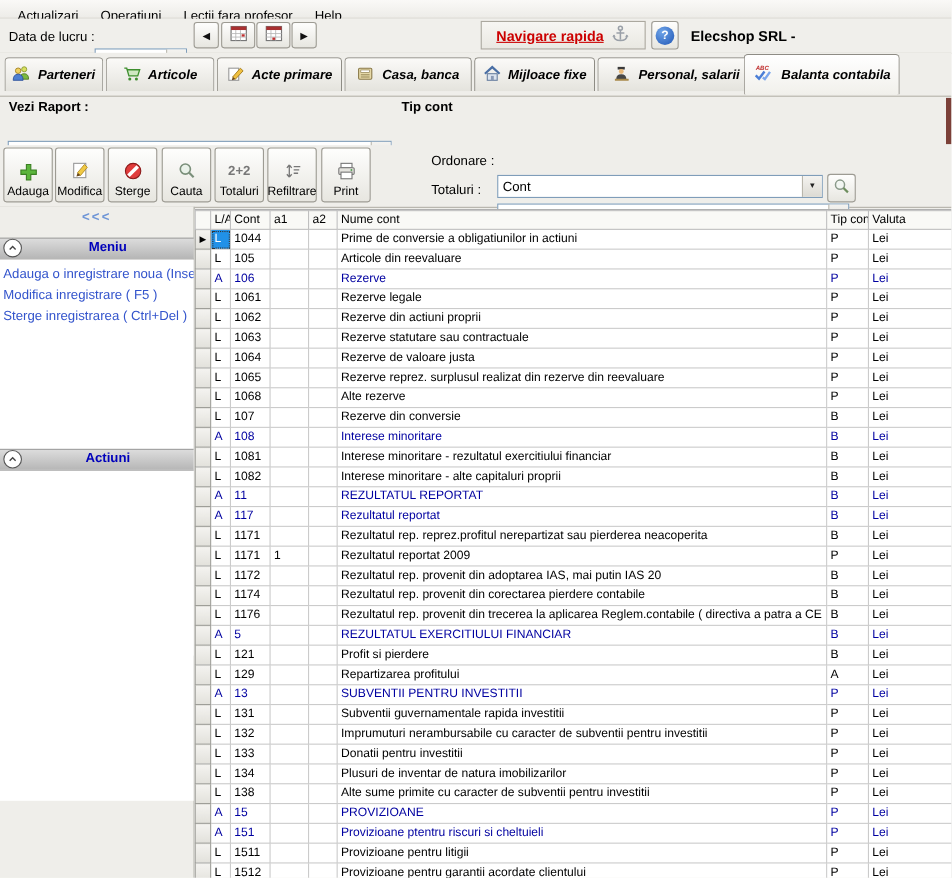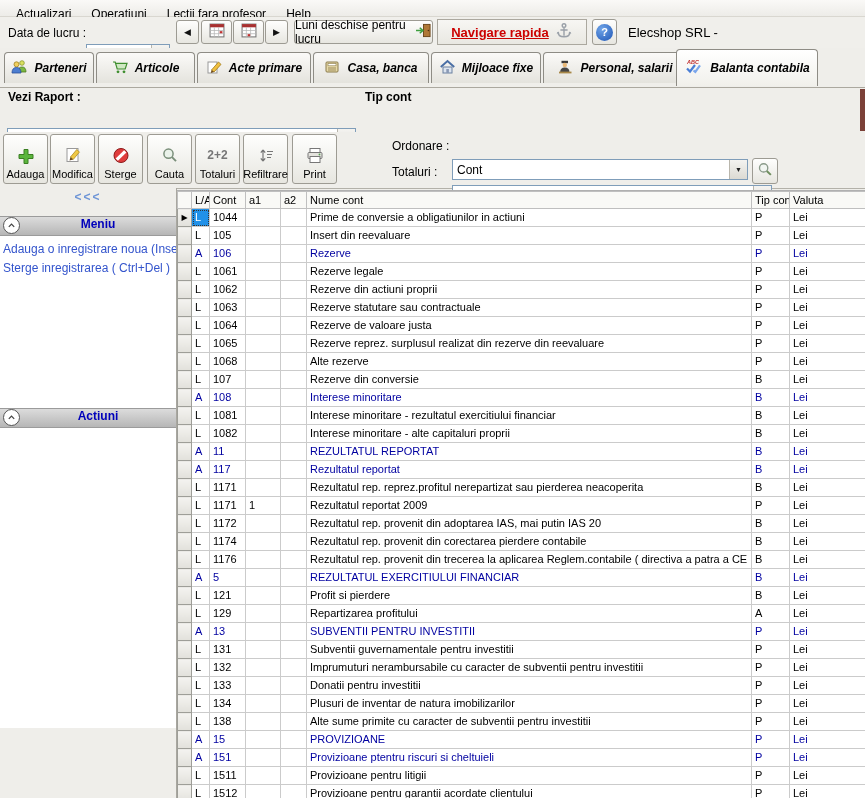--- a/index.html
+++ b/index.html
@@ -22,21 +22,21 @@
   .combo .arrowbtn{width:17px;background:linear-gradient(#F4F3F0,#DCDAD3);border-left:1px solid #B9B6AC;
            display:flex;align-items:center;justify-content:center;font-size:7px;color:#222;cursor:pointer;}
   .btn3d{position:absolute;background:linear-gradient(#FEFEFD,#E7E6E0);border:1px solid #9D9B93;border-radius:3px;
          display:flex;align-items:center;justify-content:center;box-sizing:border-box;cursor:pointer;gap:5px;}
   .btn3d .arrowglyph{font-size:9px;color:#111;}
   .navbox{position:absolute;border:1px solid #ABA89F;background:linear-gradient(#F7F6F3,#E9E8E2);
           display:flex;align-items:center;justify-content:center;gap:6px;box-sizing:border-box;}
   .navred{color:#CC0000;font-weight:bold;text-decoration:underline;font-size:13px;}
   .helpcirc{width:17px;height:17px;border-radius:50%;background:radial-gradient(circle at 35% 30%,#6FA4E8,#1E55B5);
             color:#fff;font-weight:bold;font-size:11px;display:flex;align-items:center;justify-content:center;}
-  .company{position:absolute;left:628px;top:8px;font-weight:normal;font-size:13px;}
+  .company{position:absolute;left:628px;top:8px;font-weight:bold;font-size:13px;}
 
   
   .tabbar{left:0;top:48px;width:865px;height:39px;background:#EFEEEA;border-bottom:1px solid #ABA89F;}
   .tab{position:absolute;top:4px;height:31px;background:linear-gradient(#FBFAF8,#E4E3DD);
        border:1px solid #8E8C85;border-bottom:none;border-radius:4px 4px 0 0;
        display:flex;align-items:center;justify-content:center;gap:6px;font-weight:bold;cursor:pointer;box-sizing:border-box;font-style:italic;}
   .tab.active{top:1px;height:37px;background:linear-gradient(#FFFFFF,#F1F0EB);z-index:2;}
 
   
   .filterrow{left:0;top:88px;width:865px;height:44px;background:#EFEEEA;}
@@ -111,30 +111,20 @@
           <rect x="1" y="1" width="13" height="12" fill="#fff" stroke="#777"></rect>
           <rect x="1" y="1" width="13" height="3" fill="#A83030"></rect>
           <path d="M1 7 h13 M1 10 h13 M5 4 v9 M9 4 v9" stroke="#B5B5B5" stroke-width="0.7" fill="none"></path>
           <rect x="6.2" y="10.4" width="2.4" height="2" fill="#C03030"></rect>
         </svg>
     </span>
   </div>
   <div class="btn3d" style="left:265px;top:3px;width:23px;height:24px;">
     <span class="arrowglyph">▶</span>
   </div>
-  <div class="btn3d" style="left:294px;top:3px;width:139px;height:24px;">
-    <span>Luni deschise pentru lucru</span>
-    <span>
-      <svg width="17" height="15" viewBox="0 0 18 16">
-          <rect x="9" y="1.5" width="7" height="13" fill="#B07838" stroke="#6B4518"></rect>
-          <circle cx="14.2" cy="8" r="0.8" fill="#4A2E0E"></circle>
-          <path d="M1 8 h6 M5 5 l3.4 3 L5 11" fill="none" stroke="#3E9E3E" stroke-width="1.6"></path>
-        </svg>
-    </span>
-  </div>
   <div class="navbox" style="left:437px;top:2px;width:150px;height:26px;">
     <span class="navred">Navigare rapida</span>
     <span>
       <svg width="18" height="18" viewBox="0 0 18 18">
           <circle cx="9" cy="3.6" r="1.8" fill="none" stroke="#9AA0A8" stroke-width="1.4"></circle>
           <path d="M9 5.4 V13.8 M5.4 8 h7.2 M3 10 q0 4.8 6 4.8 q6 0 6-4.8" fill="none" stroke="#9AA0A8" stroke-width="1.4"></path>
           <path d="M3.2 9.4 l-1.6 2.1 h3.1 z M14.8 9.4 l-1.6 2.1 h3.2 z" fill="#9AA0A8"></path>
         </svg>
     </span>
   </div>
@@ -301,20 +291,21 @@
   <div class="panelhdr" style="top:28px;">
     <span class="circbtn">
       <svg width="9" height="9" viewBox="0 0 10 10">
           <path d="M2 6.5 L5 3.5 L8 6.5" fill="none" stroke="#444" stroke-width="1.4"></path>
         </svg>
     </span>
     <span class="title">Meniu</span>
   </div>
   <div class="whitepanel" style="top:48px;height:360px;padding-top:4px;box-sizing:border-box;">
       <div class="side-link">Adauga o inregistrare noua (Insert)</div>
+      <div class="side-link">Modifica inregistrare ( F5 )</div>
       <div class="side-link">Sterge inregistrarea ( Ctrl+Del )</div>
     </div>
 
   <div class="panelhdr" style="top:220px;">
     <span class="circbtn">
       <svg width="9" height="9" viewBox="0 0 10 10">
           <path d="M2 6.5 L5 3.5 L8 6.5" fill="none" stroke="#444" stroke-width="1.4"></path>
         </svg>
     </span>
     <span class="title">Actiuni</span>
@@ -356,21 +347,21 @@
           <td>Prime de conversie a obligatiunilor in actiuni</td>
           <td>P</td>
           <td>Lei</td>
         </tr>
         <tr>
           <td class="selcell"></td>
           <td>L</td>
           <td>105</td>
           <td></td>
           <td></td>
-          <td>Insert din reevaluare</td>
+          <td>Articole din reevaluare</td>
           <td>P</td>
           <td>Lei</td>
         </tr>
         <tr class="blue">
           <td class="selcell"></td>
           <td>A</td>
           <td>106</td>
           <td></td>
           <td></td>
           <td>Rezerve</td>
@@ -586,21 +577,21 @@
           <td>SUBVENTII PENTRU INVESTITII</td>
           <td>P</td>
           <td>Lei</td>
         </tr>
         <tr>
           <td class="selcell"></td>
           <td>L</td>
           <td>131</td>
           <td></td>
           <td></td>
-          <td>Subventii guvernamentale pentru investitii</td>
+          <td>Subventii guvernamentale rapida investitii</td>
           <td>P</td>
           <td>Lei</td>
         </tr>
         <tr>
           <td class="selcell"></td>
           <td>L</td>
           <td>132</td>
           <td></td>
           <td></td>
           <td>Imprumuturi nerambursabile cu caracter de subventii pentru investitii</td>

